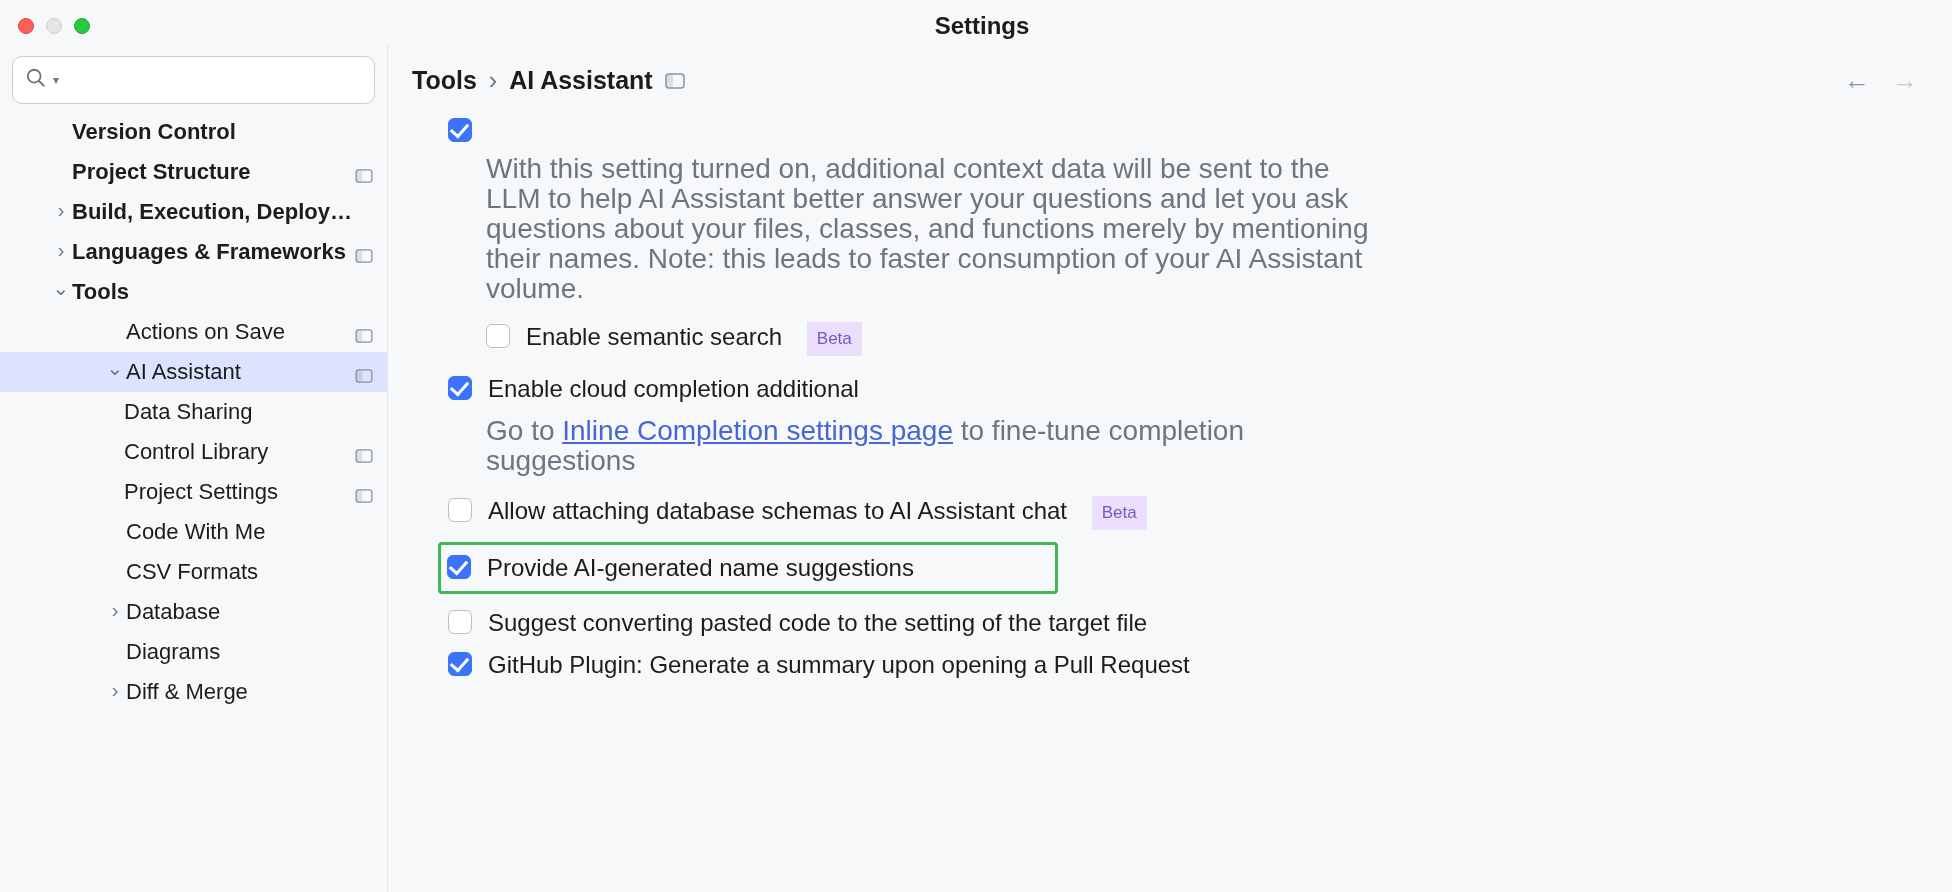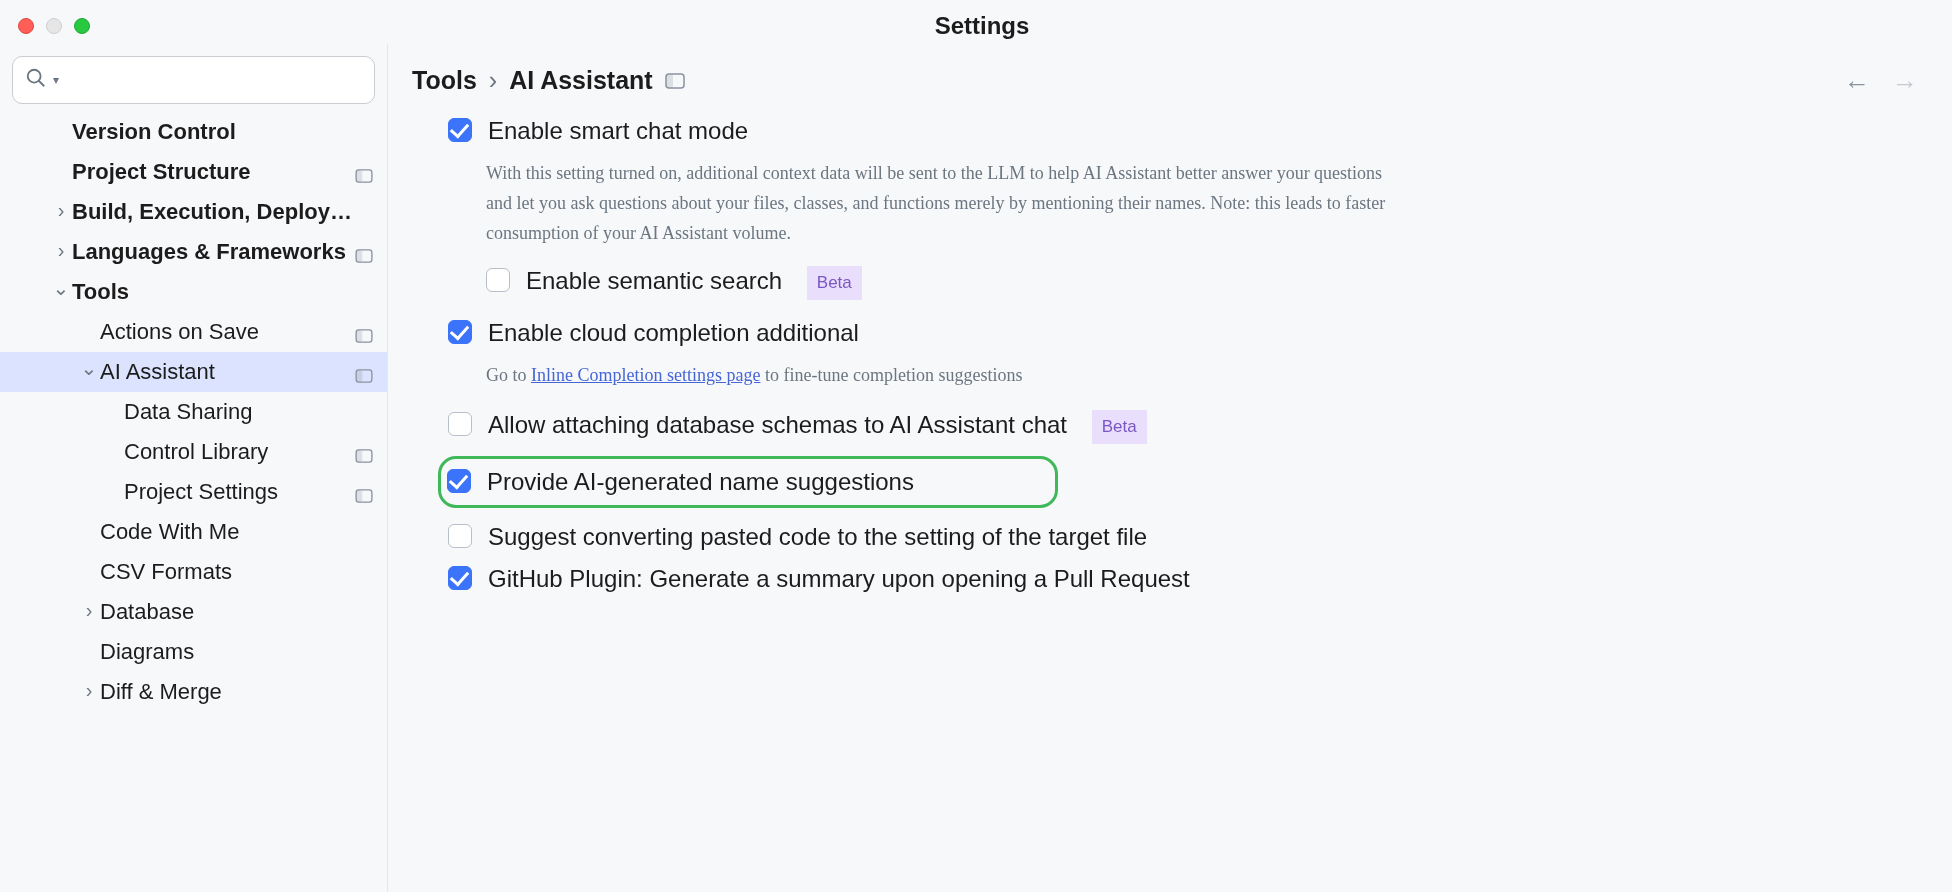--- a/index.html
+++ b/index.html
@@ -51,52 +51,52 @@
   .tree-row{
     display:flex;align-items:center;height:40px;padding-right:10px;
     cursor:default;position:relative;justify-content:center;
   }
   .tree-row .caret{width:22px;display:flex;justify-content:center;color:#6b7681;}
   .tree-row .label{flex:1;white-space:nowrap;overflow:hidden;text-overflow:ellipsis;}
   .tree-row .tag{width:22px;height:18px;color:#8b93a1;}
   .tree-row .tag svg{width:18px;height:14px;}
   .bold{font-weight:700;}
   .indent-1{padding-left:50px;}
-  .indent-2{padding-left:78px;}
+  .indent-2{padding-left:104px;}
   .indent-3{padding-left:102px;}
   .selected{background:var(--select);}
 
   
   .content{flex:1;padding:0 28px 0 24px;position:relative;overflow:hidden;}
   .content-head{display:flex;align-items:center;justify-content:space-between;height:72px;}
   .crumb{display:flex;align-items:center;gap:12px;font-size:25px;font-weight:700;}
   .crumb .sep{color:#6b7681;font-weight:400;}
   .crumb .tagicon{color:#8b93a1;}
   .crumb .tagicon svg{width:20px;height:16px;}
   .nav-arrows{display:flex;gap:22px;color:#8b93a1;padding-right:6px;}
   .nav-arrows span{font-size:26px;line-height:1;}
 
   .settings-body{padding-left:36px;padding-right:120px;}
   .setting{display:flex;gap:16px;margin-bottom:12px;align-items:flex-start;}
   .setting.sub{margin-left:38px;}
   .setting-title{font-size:24px;line-height:30px;padding-top:0;}
-  .setting-desc{font-size:18px;color:var(--muted);margin:8px 0 18px 38px;line-height:30px;max-width:900px;font-family:Liberation Serif, serif;}
+  .setting-desc{font-size:28px;color:var(--muted);margin:8px 0 18px 38px;line-height:30px;max-width:900px;}
 
   .chk{width:24px;height:24px;border-radius:6px;border:1.5px solid #b8bec7;background:#fff;flex:none;position:relative;margin-top:2px;}
   .chk.checked{background:var(--accent);border-color:var(--accent);}
   .chk.checked::after{
     content:"";position:absolute;left:5px;top:1px;width:8px;height:14px;
     border:solid #fff;border-width:0 3px 3px 0;transform:rotate(42deg);
   }
 
   .badge{display:inline-block;background:var(--badge);color:var(--badge-text);font-size:17px;padding:2px 10px;border-radius:0;margin-left:18px;vertical-align:middle;}
 
   a.inline{color:var(--link);text-decoration:underline;}
 
-  .hl-box{border:3px solid var(--highlight);border-radius:18px;padding:8px 14px 8px 6px;margin-left:-10px;width:620px;}
+  .hl-box{border:3px solid var(--highlight);border-radius:4px;padding:8px 14px 8px 6px;margin-left:-10px;width:620px;}
   .hl-box .setting{margin-bottom:0;}
 
   .arrow-disabled{color:#c6cad1;}
 </style>
 </head>
 <body>
 
 <div class="window-bar">
   <div class="traffic">
     <span class="t-red"></span>
@@ -234,21 +234,20 @@
       <div class="nav-arrows">
         <span>←</span>
         <span class="arrow-disabled">→</span>
       </div>
     </div>
 
     <div class="settings-body">
 
       <div class="setting">
         <div class="chk checked"></div>
-        <div class="setting-title">Enable smart chat mode</div>
       </div>
       <div class="setting-desc">With this setting turned on, additional context data will be sent to the LLM to help AI Assistant better answer your questions and let you ask questions about your files, classes, and functions merely by mentioning their names. Note: this leads to faster consumption of your AI Assistant volume.</div>
 
       <div class="setting sub">
         <div class="chk"></div>
         <div class="setting-title">
           <span>Enable semantic search</span>
           <span class="badge">Beta</span>
         </div>
       </div>

